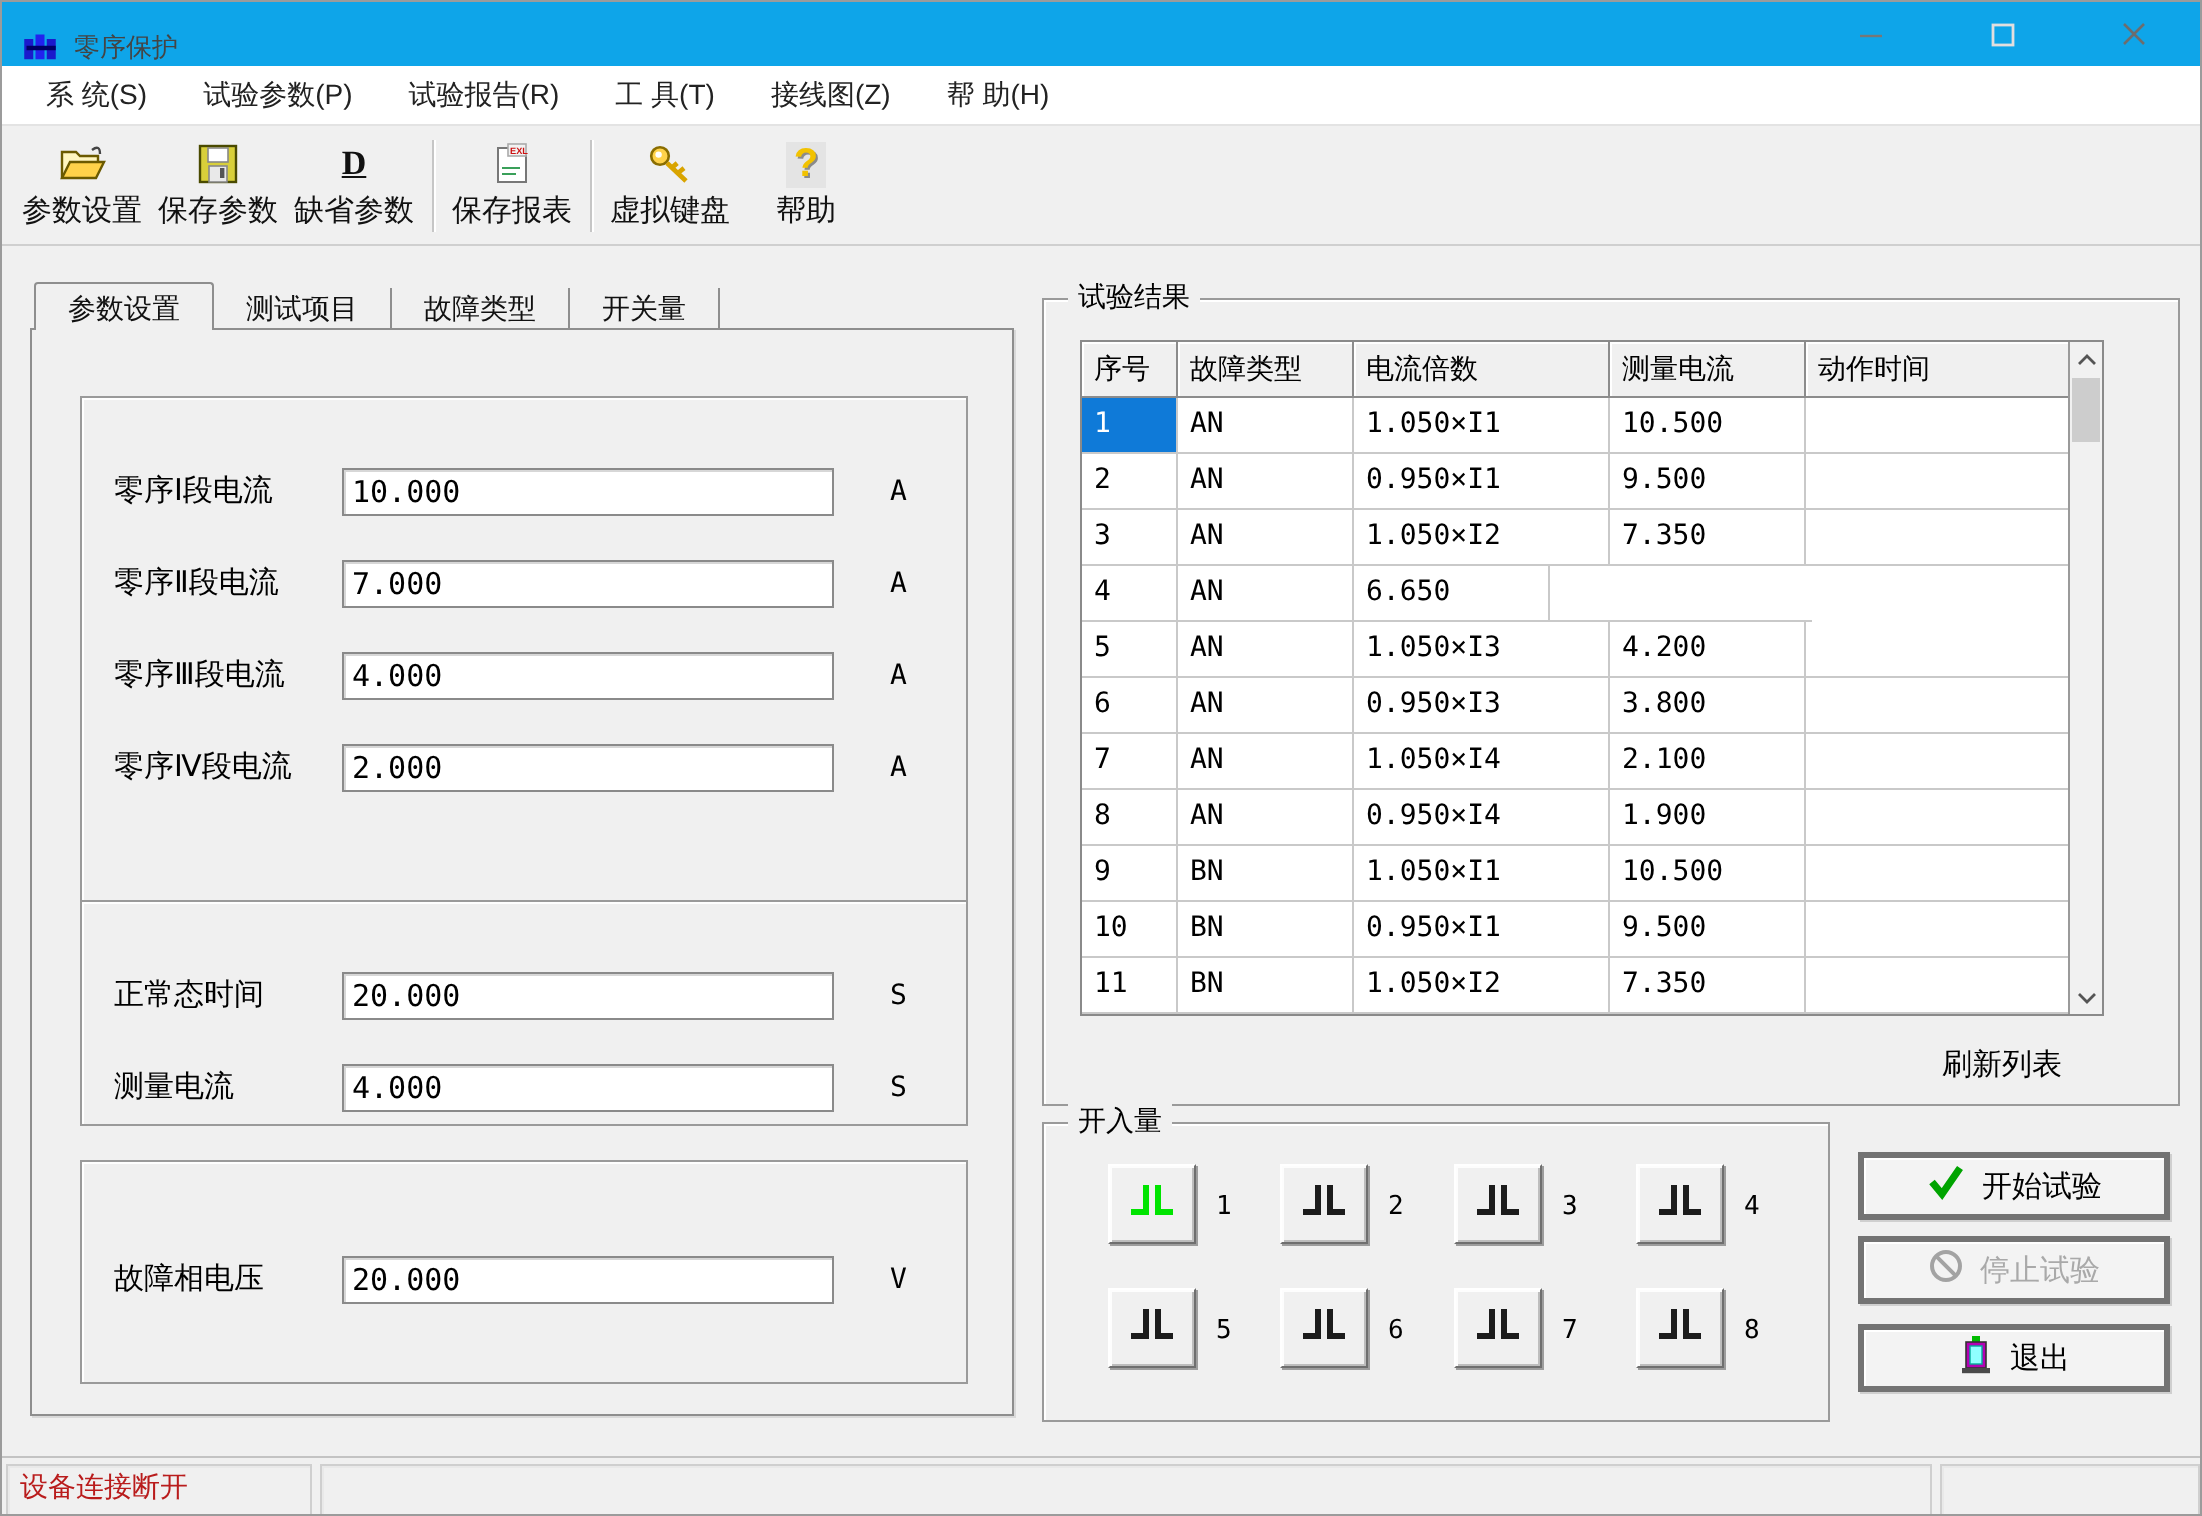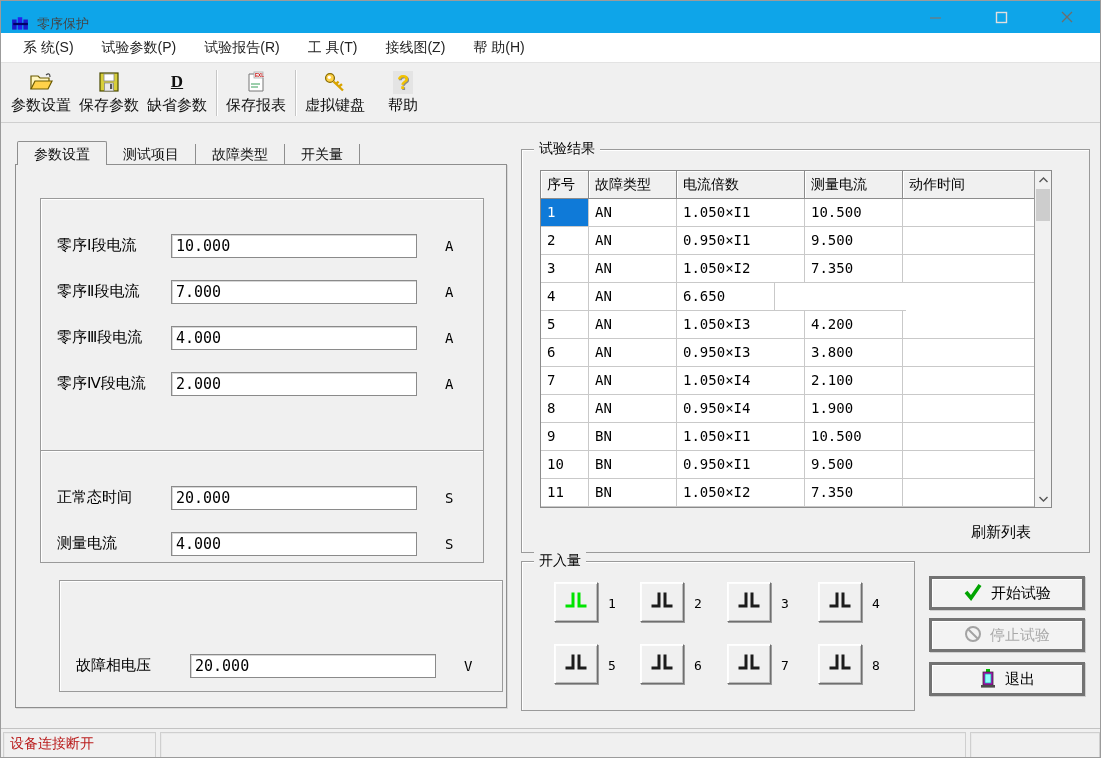--- a/index.html
+++ b/index.html
@@ -30,21 +30,21 @@
   .qicon { font-weight:bold; font-size:20px; color:#f2c200; text-shadow:1px 1px 0 #8a8a8a; background:#e4e4e4; padding:0 4px; }
   
   .tabpanel { position:absolute; left:14px; top:140px; width:492px; height:567px; }
   .tabstrip { position:absolute; left:2px; top:0; height:24px; display:flex; z-index:3; }
   .tab { font-size:14px; color:#111; padding:2px 16px 0 16px; height:20px; margin-top:3px; border-right:1px solid #8e8e8e; white-space:nowrap; }
   .tab.active { background:#f0f0f0; border:1px solid #8e8e8e; border-bottom:none; height:24px; margin-top:0; padding-top:4px; border-radius:2px 2px 0 0; }
   .panel-body { position:absolute; left:0; top:23px; right:0; bottom:0; border:1px solid #8e8e8e; background:#f0f0f0; box-shadow:1px 1px 0 #d9d9d9; }
   .groupbox { position:absolute; left:24px; width:444px; border:1px solid #9a9a9a; box-shadow:inset 1px 1px 0 #ffffff; }
   .g0 { top:33px; height:253px; padding-top:34px; }
   .g1 { top:285px; height:113px; padding-top:34px; }
-  .g2 { top:415px; height:112px; padding-top:72px;margin-left:19px; }
+  .g2 { top:415px; height:112px; padding-top:46px; }
   .form-row { height:25px; margin:0 0 21px 16px; display:flex; align-items:center; }
   .form-label { width:114px; font-size:15px; color:#000; }
   .form-input { width:246px; height:24px; border:1px solid #8a8a8a; box-shadow:inset 1px 1px 0 #d7d7d7; background:#fff; font-family:"DejaVu Sans Mono",monospace; font-size:15px; padding:0 4px; color:#000; }
   .form-unit { margin-left:28px; font-size:14px; font-family:"DejaVu Sans Mono",monospace; color:#000; }
   
   .fieldset { position:absolute; border:1px solid #9a9a9a; box-shadow:inset 1px 1px 0 #ffffff; background:#f0f0f0; }
   .legend { position:absolute; top:-10px; left:12px; background:#f0f0f0; padding:0 5px; font-size:14px; color:#000; }
   .results-group { left:520px; top:148px; width:569px; height:404px; }
   
   .rtable { position:absolute; left:18px; top:20px; border:1px solid #8a8a8a; background:#fff; display:flex; }

